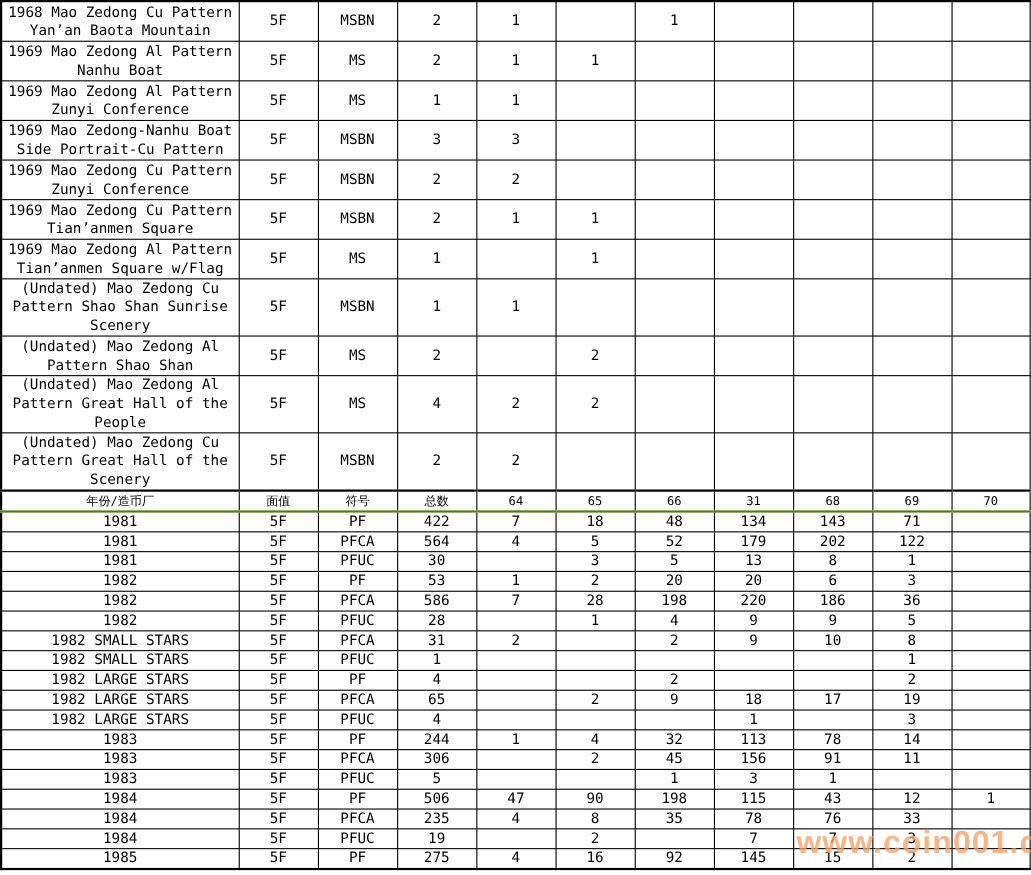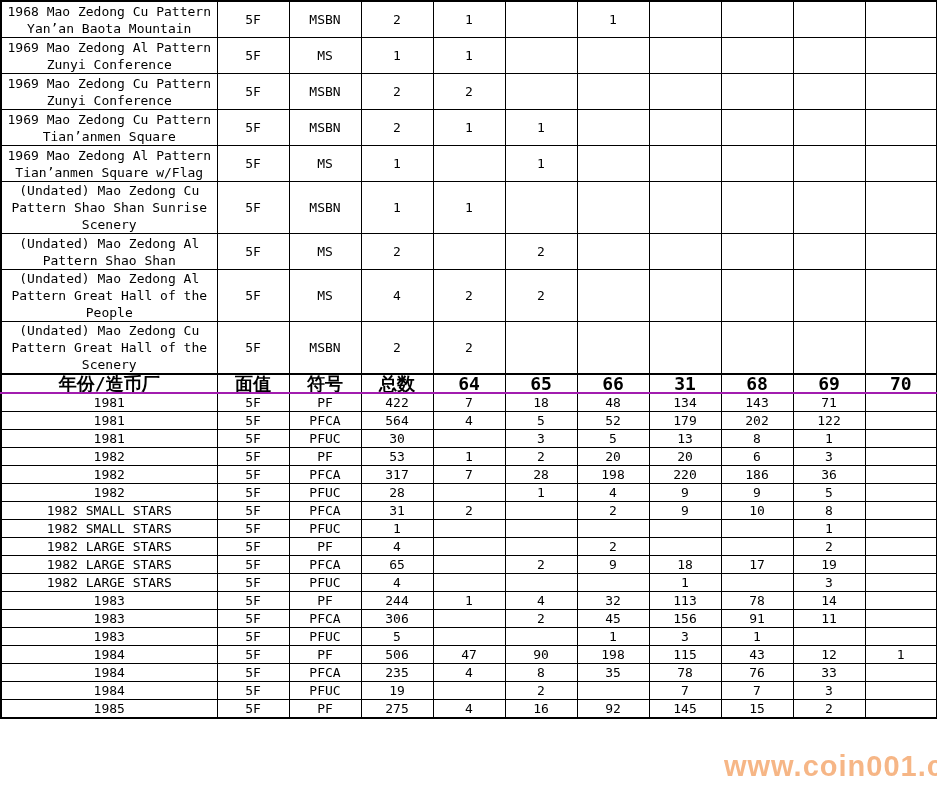--- a/index.html
+++ b/index.html
@@ -29,23 +29,23 @@
     line-height: 17px;
     font-weight: normal;
   }
 
   tr.tall td { height: 35px; }
   tr.short td { height: 17px; }
 
   tr.header-row th {
     height: 17px;
     border-top: 2px solid #000;
-    border-bottom: 2px solid #a21caf;
-    font-weight: bold;
-    font-size: 18px;
+    border-bottom: 2px solid #4d7c0f;
+    font-weight: normal;
+    font-size: 11px;
     line-height: 17px;
   }
 
   .watermark {
     position: absolute;
     top: 750px;
     left: 724px;
     font-family: "Liberation Sans", sans-serif;
     font-weight: bold;
     font-size: 29px;
@@ -81,25 +81,51 @@
           <td>2</td>
           <td>1</td>
           <td></td>
           <td>1</td>
           <td></td>
           <td></td>
           <td></td>
           <td></td>
         </tr>
         <tr class="tall">
+          <td>1969 Mao Zedong Al Pattern Nanhu Boat</td>
+          <td>5F</td>
+          <td>MS</td>
+          <td>2</td>
+          <td>1</td>
+          <td>1</td>
+          <td></td>
+          <td></td>
+          <td></td>
+          <td></td>
+          <td></td>
+        </tr>
+        <tr class="tall">
           <td>1969 Mao Zedong Al Pattern Zunyi Conference</td>
           <td>5F</td>
           <td>MS</td>
           <td>1</td>
           <td>1</td>
+          <td></td>
+          <td></td>
+          <td></td>
+          <td></td>
+          <td></td>
+          <td></td>
+        </tr>
+        <tr class="tall">
+          <td>1969 Mao Zedong-Nanhu Boat Side Portrait-Cu Pattern</td>
+          <td>5F</td>
+          <td>MSBN</td>
+          <td>3</td>
+          <td>3</td>
           <td></td>
           <td></td>
           <td></td>
           <td></td>
           <td></td>
           <td></td>
         </tr>
         <tr class="tall">
           <td>1969 Mao Zedong Cu Pattern Zunyi Conference</td>
           <td>5F</td>
@@ -253,21 +279,21 @@
           <td>20</td>
           <td>20</td>
           <td>6</td>
           <td>3</td>
           <td></td>
         </tr>
         <tr class="short">
           <td>1982</td>
           <td>5F</td>
           <td>PFCA</td>
-          <td>317</td>
+          <td>586</td>
           <td>7</td>
           <td>28</td>
           <td>198</td>
           <td>220</td>
           <td>186</td>
           <td>36</td>
           <td></td>
         </tr>
         <tr class="short">
           <td>1982</td>

